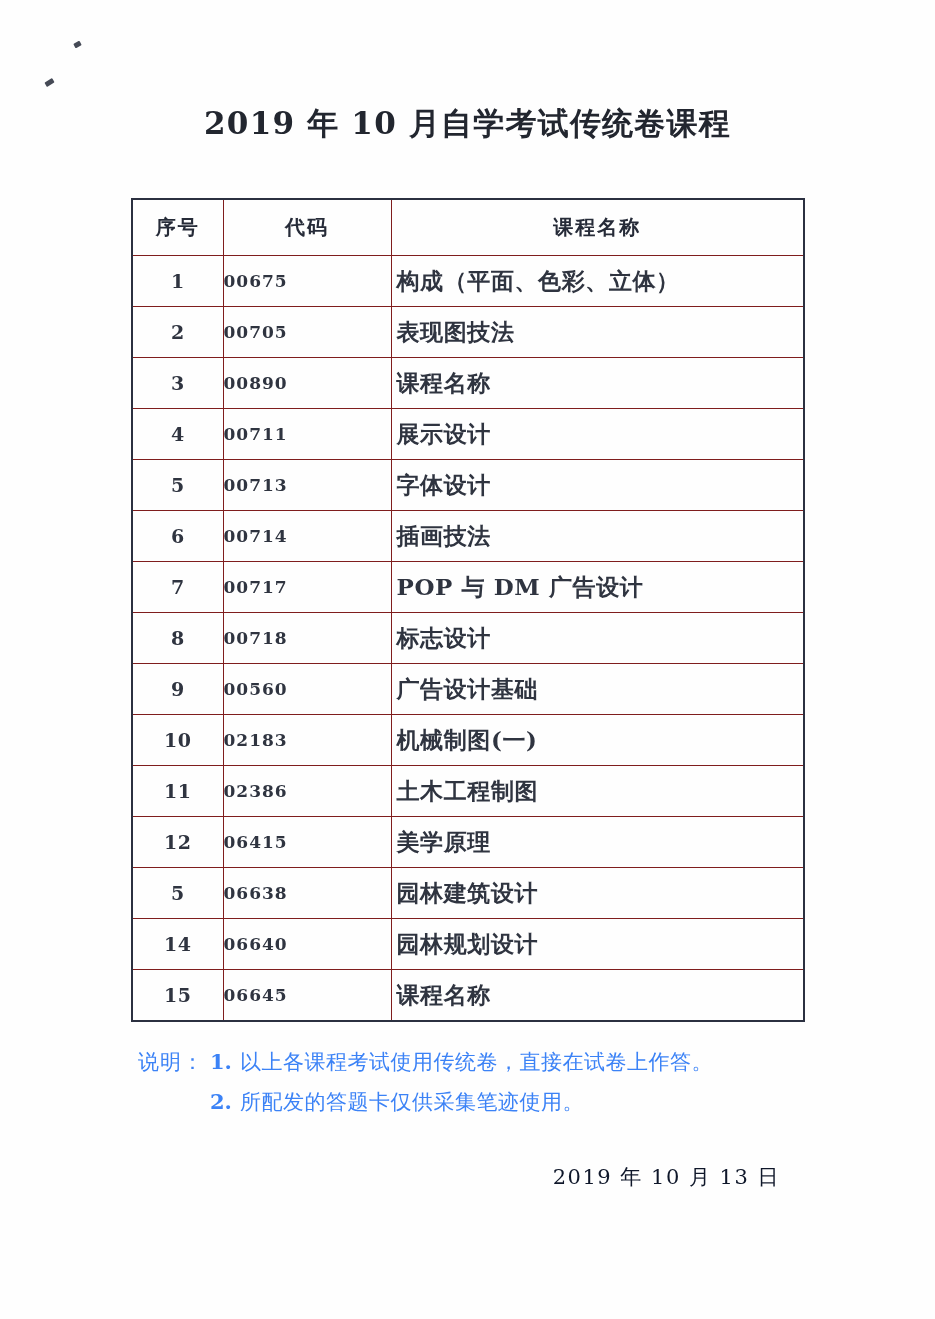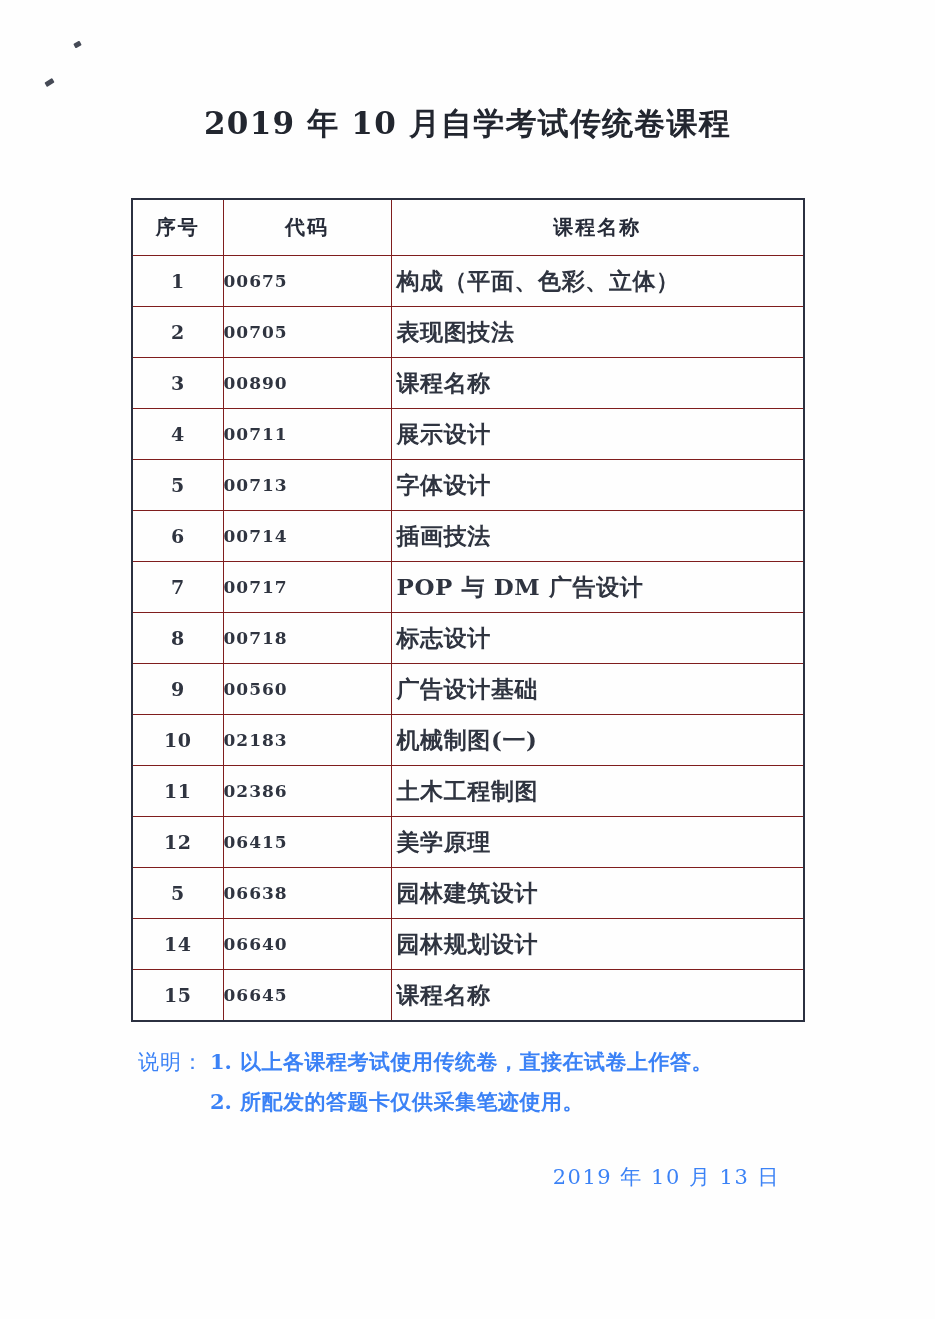--- a/index.html
+++ b/index.html
@@ -130,31 +130,30 @@
     letter-spacing: 1px;
   }
   .note-num {
     width: 30px;
     flex: 0 0 30px;
     font-weight: 700;
     font-family: "DejaVu Serif", "Liberation Serif", serif;
   }
   .note-text {
     letter-spacing: .5px;
-    font-weight: bold;
   }
 
   
   .doc-date {
     position: absolute;
     right: 155px;
     top: 1163px;
     font-size: 21px;
     letter-spacing: 1.5px;
-    color: #3b82f6;
+    color: #0f172a;
     white-space: nowrap;
   }
 </style>
 </head>
 <body>
 
 <div class="page">
 
   <div class="speck speck-a"></div>
   <div class="speck speck-b"></div>

